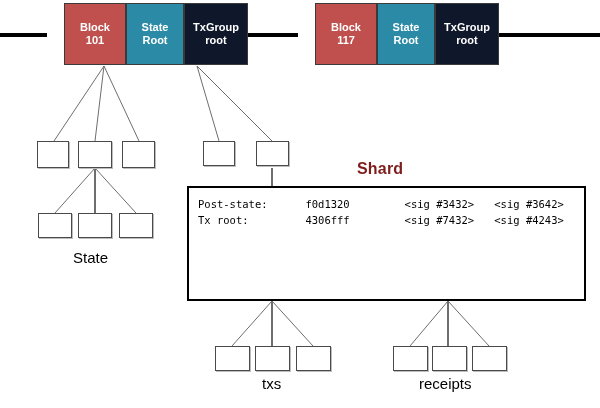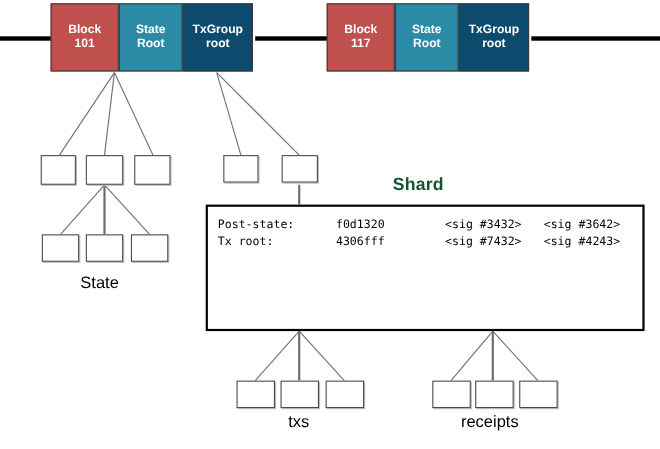--- a/index.html
+++ b/index.html
@@ -7,48 +7,48 @@
     width:600px;height:408px;
     background:#ffffff;
     font-family:"Liberation Sans", sans-serif;
     overflow:hidden;
   }
   #stage{position:relative;width:600px;height:408px;}
 
   
   .chain-line{position:absolute;height:4px;background:#000;}
 
-  .block-group{position:absolute;display:flex;height:62px;}
+  .block-group{position:absolute;display:flex;height:62px;margin-left:18px;}
   .seg{
     display:flex;flex-direction:column;align-items:center;justify-content:center;
     color:#ffffff;font-weight:bold;font-size:11px;line-height:13px;
     text-align:center;box-sizing:border-box;
     border:1px solid #3a3a3a;
   }
   .seg span{display:block;}
   .seg-block{background:#c0504d;width:62px;}
   .seg-state{background:#2b8aa5;width:58px;}
-  .seg-tx{background:#0c4a6e;width:64px;text-align:center;}
+  .seg-tx{background:#0f172a;width:64px;text-align:center;}
 
   
   .node{
     position:absolute;background:#ffffff;
     border:1px solid #4a4a4a;
     box-shadow:1px 1px 0 #bdbdbd;
     box-sizing:border-box;
   }
 
   
   #shard-panel{
     position:absolute;left:187px;top:186px;width:399px;height:115px;
     background:#ffffff;border:2px solid #000;box-sizing:border-box;
   }
   #shard-title{
     position:absolute;left:357px;top:160px;
-    color:#14532d;font-weight:bold;font-size:16px;
+    color:#7f1d1d;font-weight:bold;font-size:16px;
     letter-spacing:.2px;
   }
   table.shard-table{
     border-collapse:collapse;margin:9px 0 0 9px;
     font-family:"DejaVu Sans Mono","Liberation Mono",monospace;
     font-size:10.5px;color:#000;line-height:15px;
   }
   table.shard-table td{padding:0 0 1px 0;white-space:pre;}
   td.c-label{width:108px;}
   td.c-value{width:100px;}

